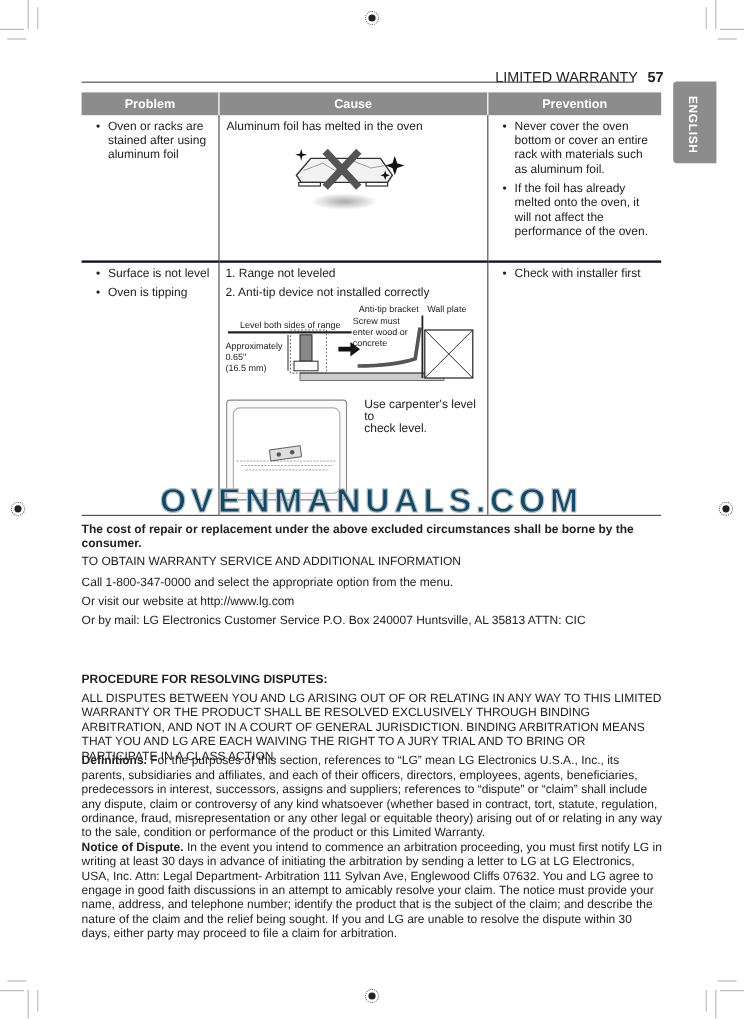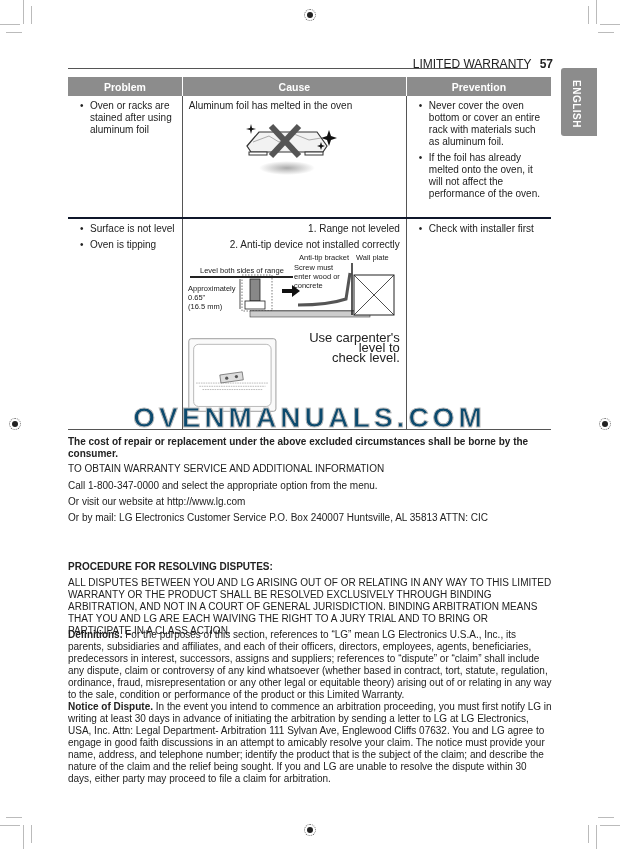--- a/index.html
+++ b/index.html
@@ -108,21 +108,21 @@
         </ul>
       </td>
     </tr>
     <tr class="r2">
       <td>
         <ul>
           <li>Surface is not level</li>
           <li>Oven is tipping</li>
         </ul>
       </td>
-      <td style="padding-left:5px;text-align:right;">
+      <td style="padding-left:5px;">
         <div style="margin-bottom:4px;">1. Range not leveled</div>
         <div>2. Anti-tip device not installed correctly</div>
         <svg width="212" height="70" viewBox="0 0 212 70" style="display:block;margin-top:2px;">
           <text class="diag-label" x="111" y="7">Anti-tip bracket</text>
           <text class="diag-label" x="168" y="7">Wall plate</text>
           <text class="diag-label" x="12" y="20">Level both sides of range</text>
           <text class="diag-label" x="106" y="17">Screw must</text>
           <text class="diag-label" x="106" y="26">enter wood or</text>
           <text class="diag-label" x="106" y="35">concrete</text>
           <text class="diag-label" x="0" y="38">Approximately</text>
@@ -144,21 +144,21 @@
         </svg>
         <div style="display:flex;margin-top:6px;">
           <svg width="110" height="92" viewBox="0 0 110 92">
             <rect x="1" y="1" width="108" height="90" rx="3" fill="#fafafa" stroke="#888" stroke-width="1"></rect>
             <rect x="7" y="8" width="96" height="77" rx="6" fill="#fff" stroke="#aaa" stroke-width="1"></rect>
             <path d="M10 56 L100 56 M14 60 L96 60 M18 64 L92 64" stroke="#999" stroke-width="0.8" stroke-dasharray="2,1"></path>
             <rect x="40" y="44" width="28" height="10" fill="#ddd" stroke="#555" stroke-width="0.8" transform="rotate(-8 54 49)"></rect>
             <circle cx="48" cy="50" r="2" fill="#555"></circle>
               <circle cx="60" cy="48" r="2" fill="#555"></circle>
           </svg>
-          <div style="margin-left:14px;margin-top:4px;font-size:13px;line-height:10px;">
+          <div style="margin-left:14px;margin-top:4px;font-size:10px;line-height:10px;">
             <div>Use carpenter's level to</div>
             <div>check level.</div>
           </div>
         </div>
       </td>
       <td>
         <ul>
             <li>Check with installer first</li>
           </ul>
       </td>

